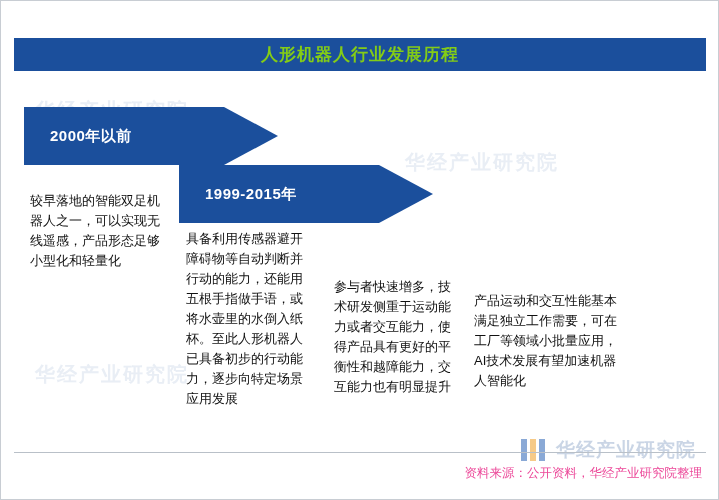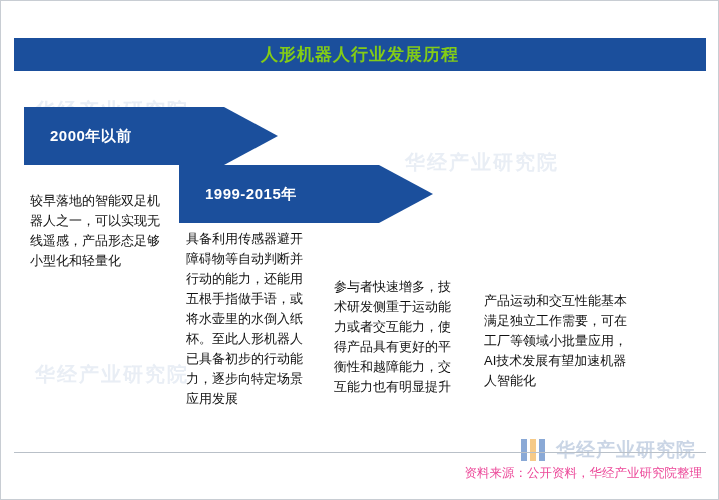--- a/index.html
+++ b/index.html
@@ -179,21 +179,21 @@
   .col {
     position: absolute;
     font-size: 13px;
     line-height: 20px;
     color: #111111;
     box-sizing: border-box;
   }
   .col.c1 { left: 29px;  top: 190px; width: 132px; }
   .col.c2 { left: 185px; top: 228px; width: 128px; }
   .col.c3 { left: 333px; top: 258px; width: 128px; margin-top: 18px; }
-  .col.c4 { left: 473px; top: 290px; width: 150px; margin-left: 10px; }
+  .col.c4 { left: 473px; top: 290px; width: 150px; }
 
   
   .divider {
     position: absolute;
     left: 13px;
     top: 451px;
     width: 692px;
     height: 1px;
     background: #b9c0c8;
   }

